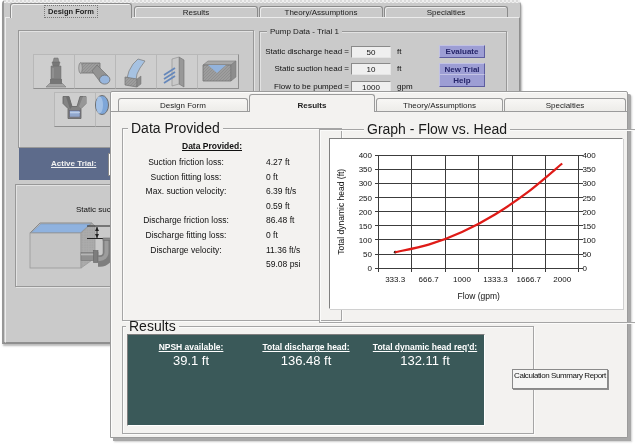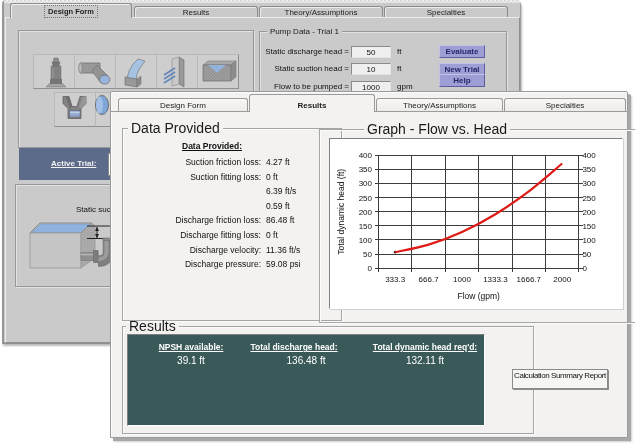--- a/index.html
+++ b/index.html
@@ -51,25 +51,25 @@
     box-shadow:inset 1px 1px 0 rgba(255,255,255,.75), 3px 3px 0px #a8a8a8, 4px 4px 2px #cfcfcf;
     box-sizing:border-box;}
   .ftab{position:absolute;top:6px;height:14px;background:linear-gradient(#f8f7f5,#ecebe8);
     border:1px solid #9b9b9b;border-bottom:none;border-radius:3px 3px 0 0;
     font-size:8px;color:#222;text-align:center;line-height:14px;box-sizing:border-box;}
   .ftab.active{top:2px;height:18px;background:#f3f2f0;font-weight:bold;line-height:22px;z-index:3;}
   #fstrip{left:0px;top:19px;width:516px;height:1px;background:#9b9b9b;}
   .fgrp{position:absolute;border:1px solid #a5a5a5;box-shadow:1px 1px 0 #fbfbfa, inset 1px 1px 0 #fbfbfa;padding-left:40px;}
   .fgrplabel{position:absolute;font-size:14px;color:#1a1a1a;background:#f3f2f0;padding:0 3px;line-height:9px;z-index:2;}
   .drow{position:absolute;font-size:8.5px;color:#111;line-height:10px;white-space:nowrap;}
-  .dlab{text-align:right;width:150px;left:0;}
+  .dlab{text-align:center;width:150px;left:0;}
   
   #dark{position:absolute;left:4px;top:7px;width:358px;height:92px;background:#3a5959;
     border:1px solid #7e7e7e;border-right-color:#fff;border-bottom-color:#fff;box-sizing:border-box;}
-  .dk{position:absolute;color:#fff;font-size:10px;text-align:center;transform:translateX(-50%);white-space:nowrap;line-height:10px;}
+  .dk{position:absolute;color:#fff;font-size:13px;text-align:center;transform:translateX(-50%);white-space:nowrap;line-height:10px;}
   .dkh{font-weight:bold;text-decoration:underline;font-size:8.5px;}
   #calcbtn{position:absolute;left:401px;top:277px;width:96px;height:20px;background:#f6f6f5;
     border:1px solid #8a8a8a;box-shadow:1px 1px 0 #8f8f8f;
     font-size:8px;letter-spacing:-0.4px;color:#111;text-align:center;line-height:12px;box-sizing:border-box;white-space:nowrap;}
   svg{display:block;}
 </style>
 </head>
 <body>
 
  <div id="backwin" class="abs">
@@ -212,29 +212,29 @@
    <div class="ftab" style="left:393px;width:122px;">Specialties</div>
    <div id="fstrip" class="abs"></div>
 
    <div class="fgrp" style="left:11px;top:36px;width:178px;height:191px;"></div>
    <div class="fgrplabel" style="left:17px;top:32px;">Data Provided</div>
    <div class="drow" style="left:71px;top:49px;font-weight:bold;text-decoration:underline;">Data Provided:</div>
    <div class="drow dlab" style="top:65px;">Suction friction loss:</div>
     <div class="drow" style="left:155px;top:65px;">4.27 ft</div>
    <div class="drow dlab" style="top:79.5px;">Suction fitting loss:</div>
     <div class="drow" style="left:155px;top:79.5px;">0 ft</div>
+   <div class="drow dlab" style="top:94px;">Max. suction velocity:</div>
     <div class="drow" style="left:155px;top:94px;">6.39 ft/s</div>
     <div class="drow" style="left:155px;top:109px;">0.59 ft</div>
    <div class="drow dlab" style="top:123px;">Discharge friction loss:</div>
     <div class="drow" style="left:155px;top:123px;">86.48 ft</div>
    <div class="drow dlab" style="top:137.5px;">Discharge fitting loss:</div>
     <div class="drow" style="left:155px;top:137.5px;">0 ft</div>
    <div class="drow dlab" style="top:152.5px;">Discharge velocity:</div>
     <div class="drow" style="left:155px;top:152.5px;">11.36 ft/s</div>
-   <div class="drow dlab" style="top:167px;">Discharge pressure:</div>
     <div class="drow" style="left:155px;top:167px;">59.08 psi</div>
 
    <div class="fgrp" style="left:208px;top:37px;width:308px;height:192px;"></div>
    <div class="fgrplabel" style="left:213px;top:33px;margin-left:40px;">Graph - Flow vs. Head</div>
    <div class="abs" style="left:218px;top:46px;width:292px;height:169px;background:#fff;
         border:1px solid #808080;border-right-color:#fff;border-bottom-color:#fff;
         box-shadow:1px 1px 0 #d0d0d0;">
      <svg width="292" height="169" viewBox="0 0 292 169">
        <g stroke="#3c3c3c" stroke-width="1" fill="none" shape-rendering="crispEdges">
           <rect x="48.5" y="16.5" width="200.4" height="112.6"></rect>
@@ -311,21 +311,21 @@
        <text x="148.7" y="159.5" font-size="8.5" fill="#111" font-family="Liberation Sans" text-anchor="middle">Flow (gpm)</text>
        <text x="14" y="72.8" font-size="8.5" fill="#111" font-family="Liberation Sans" text-anchor="middle" transform="rotate(-90 14 72.8)">Total dynamic head (ft)</text>
        <circle cx="65.2" cy="113.2" r="1.4" fill="#40201c"></circle>
        <path d="M65.2 113.2 C70.8 111.9 87.5 109.0 98.6 105.6 C109.7 102.2 120.9 98.0 132.0 92.9 C143.1 87.9 154.3 82.0 165.4 75.2 C176.5 68.4 187.7 60.8 198.8 52.4 C209.9 43.9 226.6 29.2 232.2 24.5" stroke="#df1b17" stroke-width="2.2" fill="none"></path>
        </svg>
    </div>
 
    <div class="fgrp" style="left:11px;top:234px;width:370px;height:106px;">
      <div id="dark">
        <div class="dk dkh" style="left:63px;top:7px;">NPSH available:</div>
-       <div class="dk dkh" style="left:166px;top:7px;text-align:center;">Total discharge head:</div>
+       <div class="dk dkh" style="left:178px;top:7px;text-align:center;">Total discharge head:</div>
        <div class="dk dkh" style="left:297px;top:7px;">Total dynamic head req'd:</div>
        <div class="dk" style="left:63px;top:21px;">39.1 ft</div>
        <div class="dk" style="left:178px;top:21px;">136.48 ft</div>
        <div class="dk" style="left:297px;top:21px;">132.11 ft</div>
      </div>
    </div>
    <div class="fgrplabel" style="left:15px;top:230px;">Results</div>
    <div id="calcbtn">Calculation Summary Report</div>
  </div>
 

